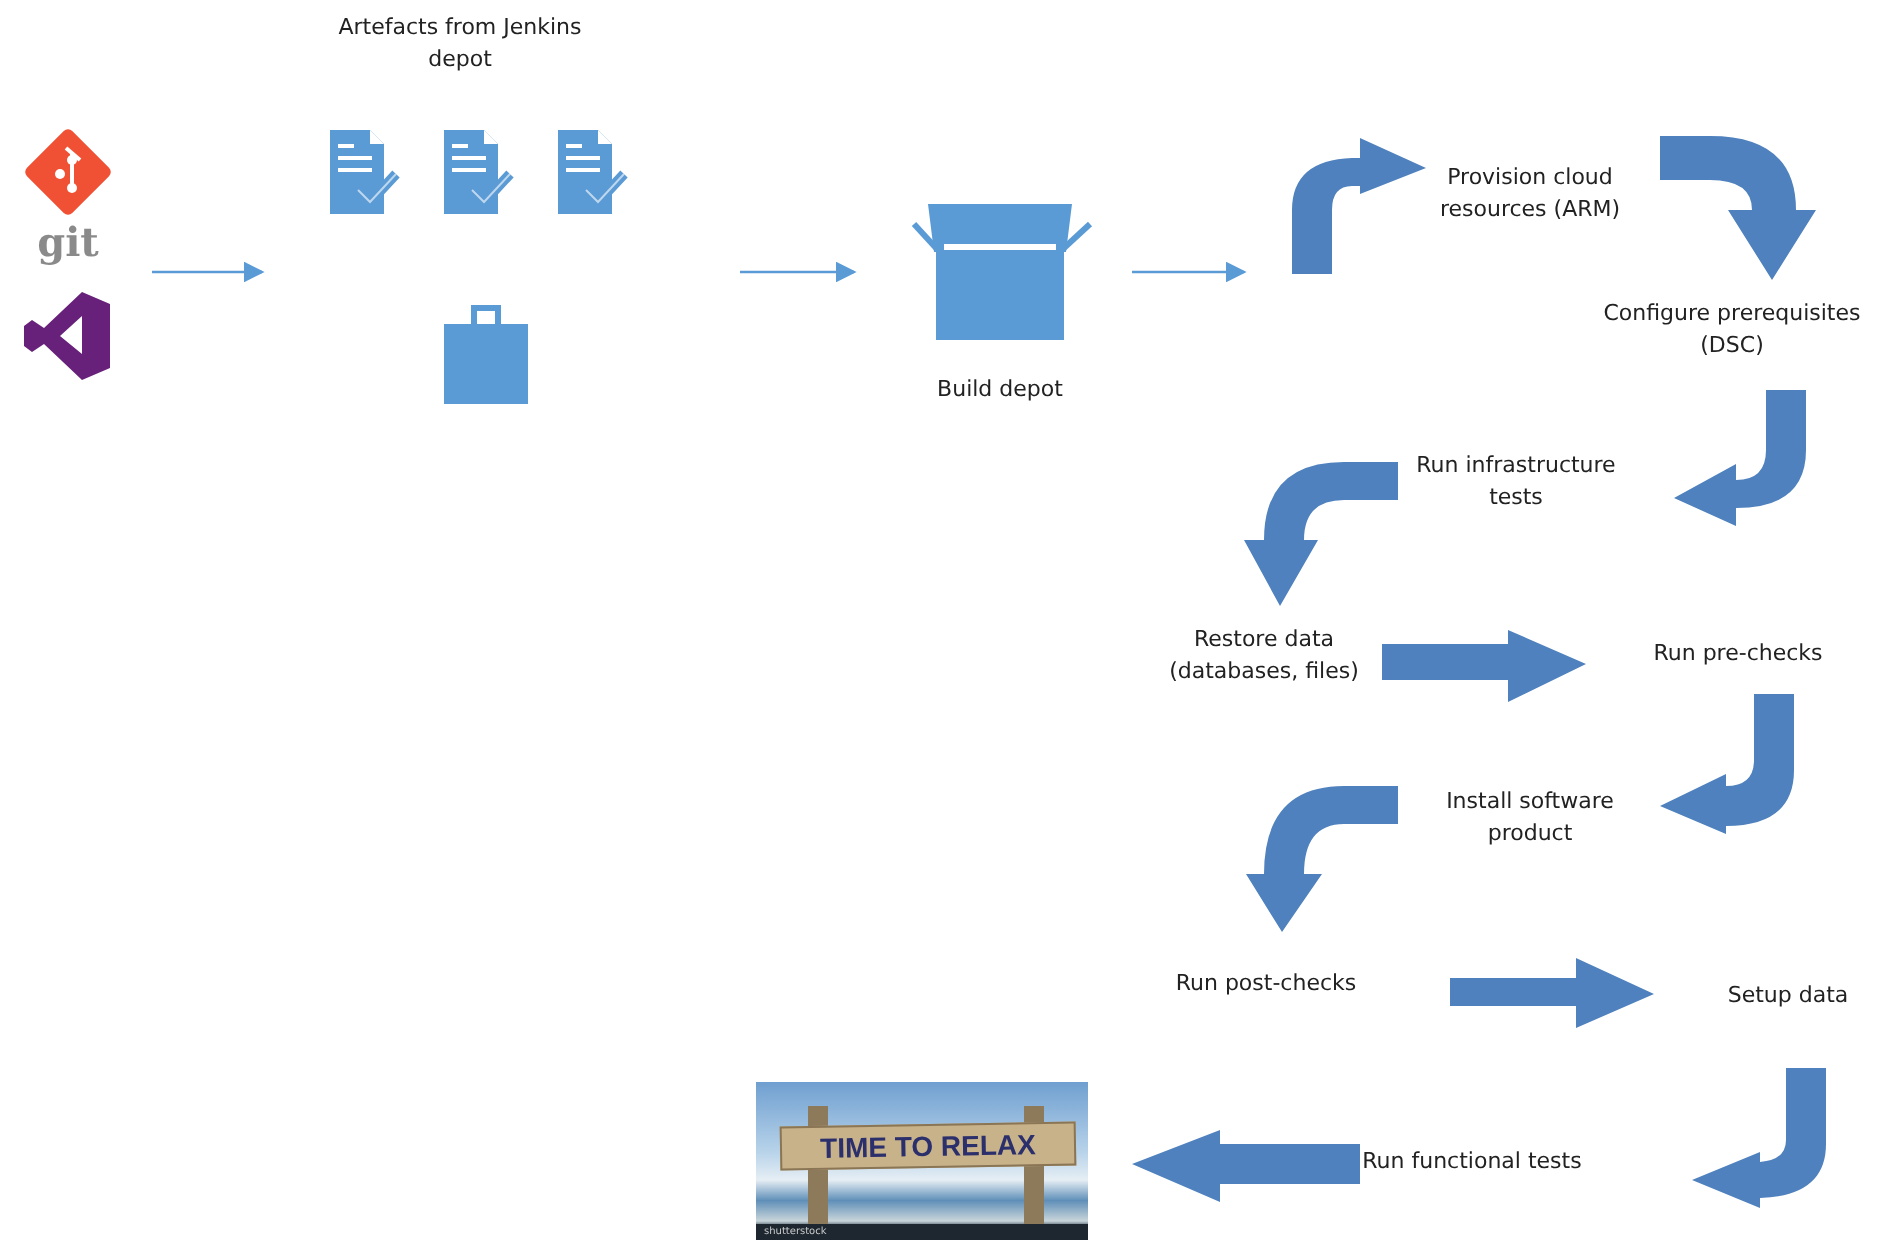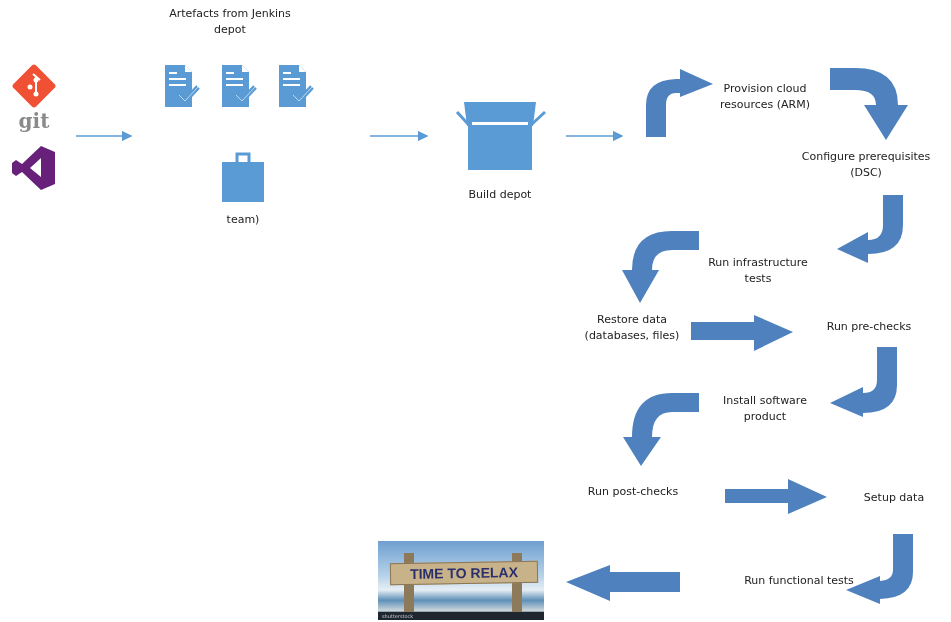--- a/index.html
+++ b/index.html
@@ -106,47 +106,46 @@
 
     <path d="M680,572 L610,572 L610,565 L566,582 L610,601 L610,592 L680,592 Z"></path>
   </g>
 </svg>
 
 <div class="lbl" style="left:150px;top:6px;width:160px;">
   <div>Artefacts from Jenkins</div>
   <div>depot</div>
 </div>
 <div class="lbl" style="left:163px;top:212px;width:160px;">
-  <div>team)</div>
 </div>
 <div class="lbl" style="left:440px;top:187px;width:120px;">Build depot</div>
 
 <div class="lbl" style="left:705px;top:61px;width:120px;margin-top:20px;">
   <div>Provision cloud</div>
   <div>resources (ARM)</div>
 </div>
 <div class="lbl" style="left:796px;top:149px;width:140px;">
   <div>Configure prerequisites</div>
   <div>(DSC)</div>
 </div>
-<div class="lbl" style="left:698px;top:225px;width:120px;margin-top:30px;">
+<div class="lbl" style="left:698px;top:225px;width:120px;">
   <div>Run infrastructure</div>
   <div>tests</div>
 </div>
 <div class="lbl" style="left:572px;top:312px;width:120px;">
   <div>Restore data</div>
   <div>(databases, files)</div>
 </div>
 <div class="lbl" style="left:809px;top:319px;width:120px;">Run pre-checks</div>
 <div class="lbl" style="left:705px;top:393px;width:120px;">
   <div>Install software</div>
   <div>product</div>
 </div>
 <div class="lbl" style="left:573px;top:484px;width:120px;">Run post-checks</div>
 <div class="lbl" style="left:834px;top:490px;width:120px;">Setup data</div>
-<div class="lbl" style="left:729px;top:573px;width:140px;">Run functional tests</div>
+<div class="lbl" style="left:666px;top:573px;width:140px;">Run functional tests</div>
 
 <div class="relax">
   <div class="post" style="left:26px;"></div>
   <div class="post" style="left:134px;"></div>
   <div class="board">TIME TO RELAX</div>
   <div class="foot">shutterstock</div>
 </div>
 
 </body></html>

